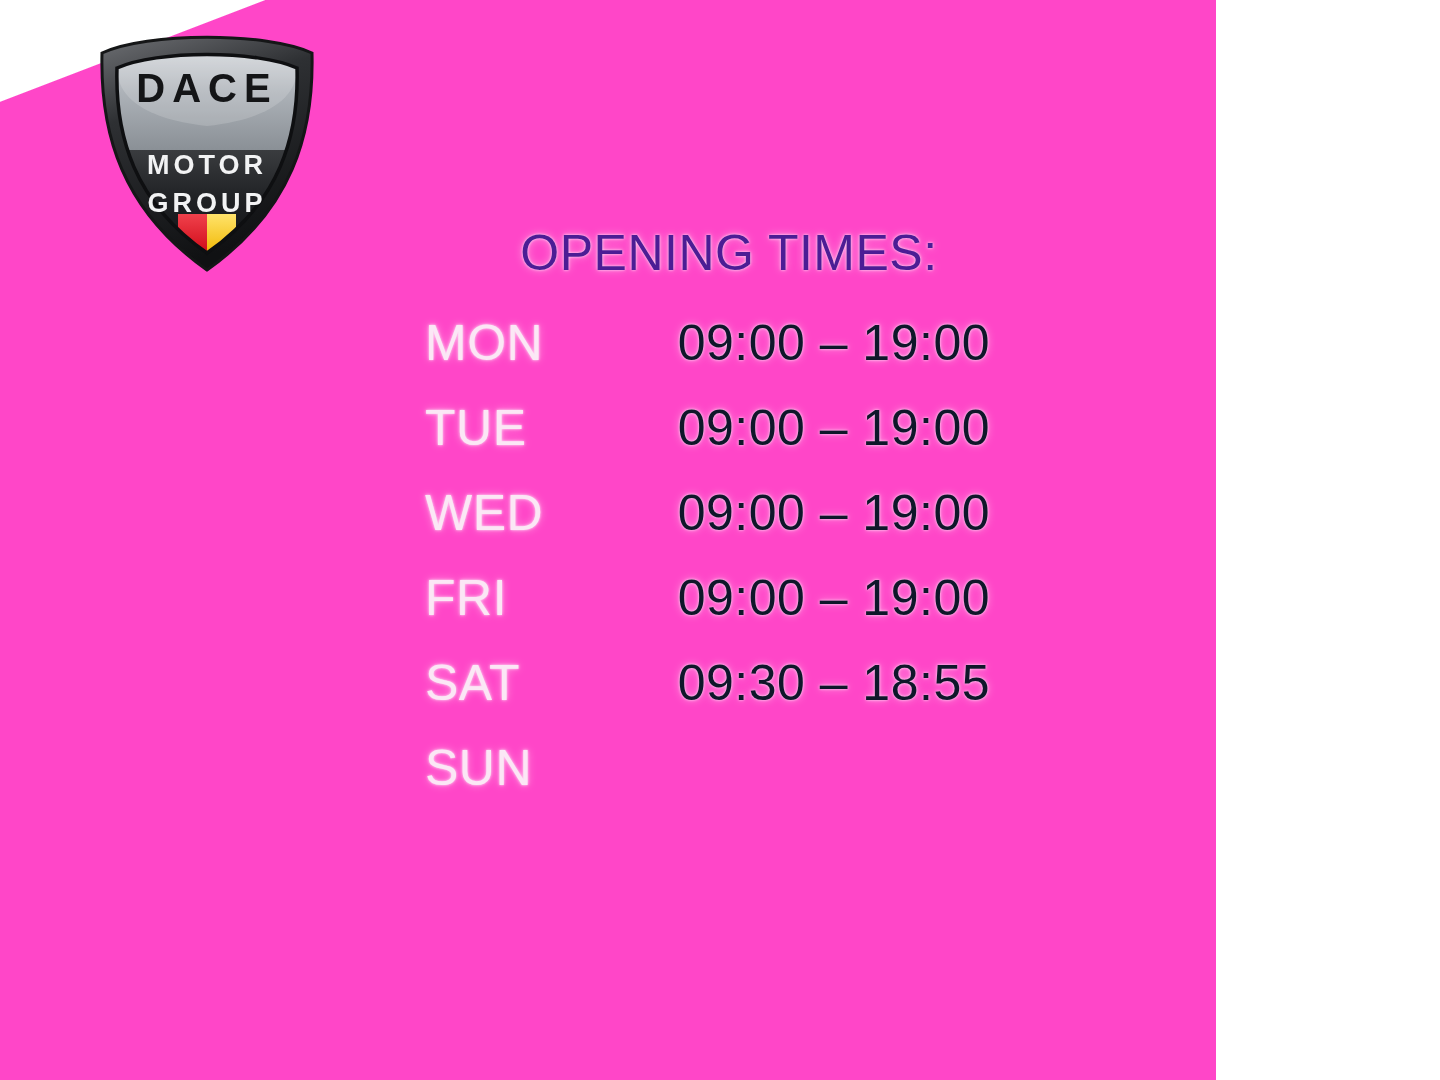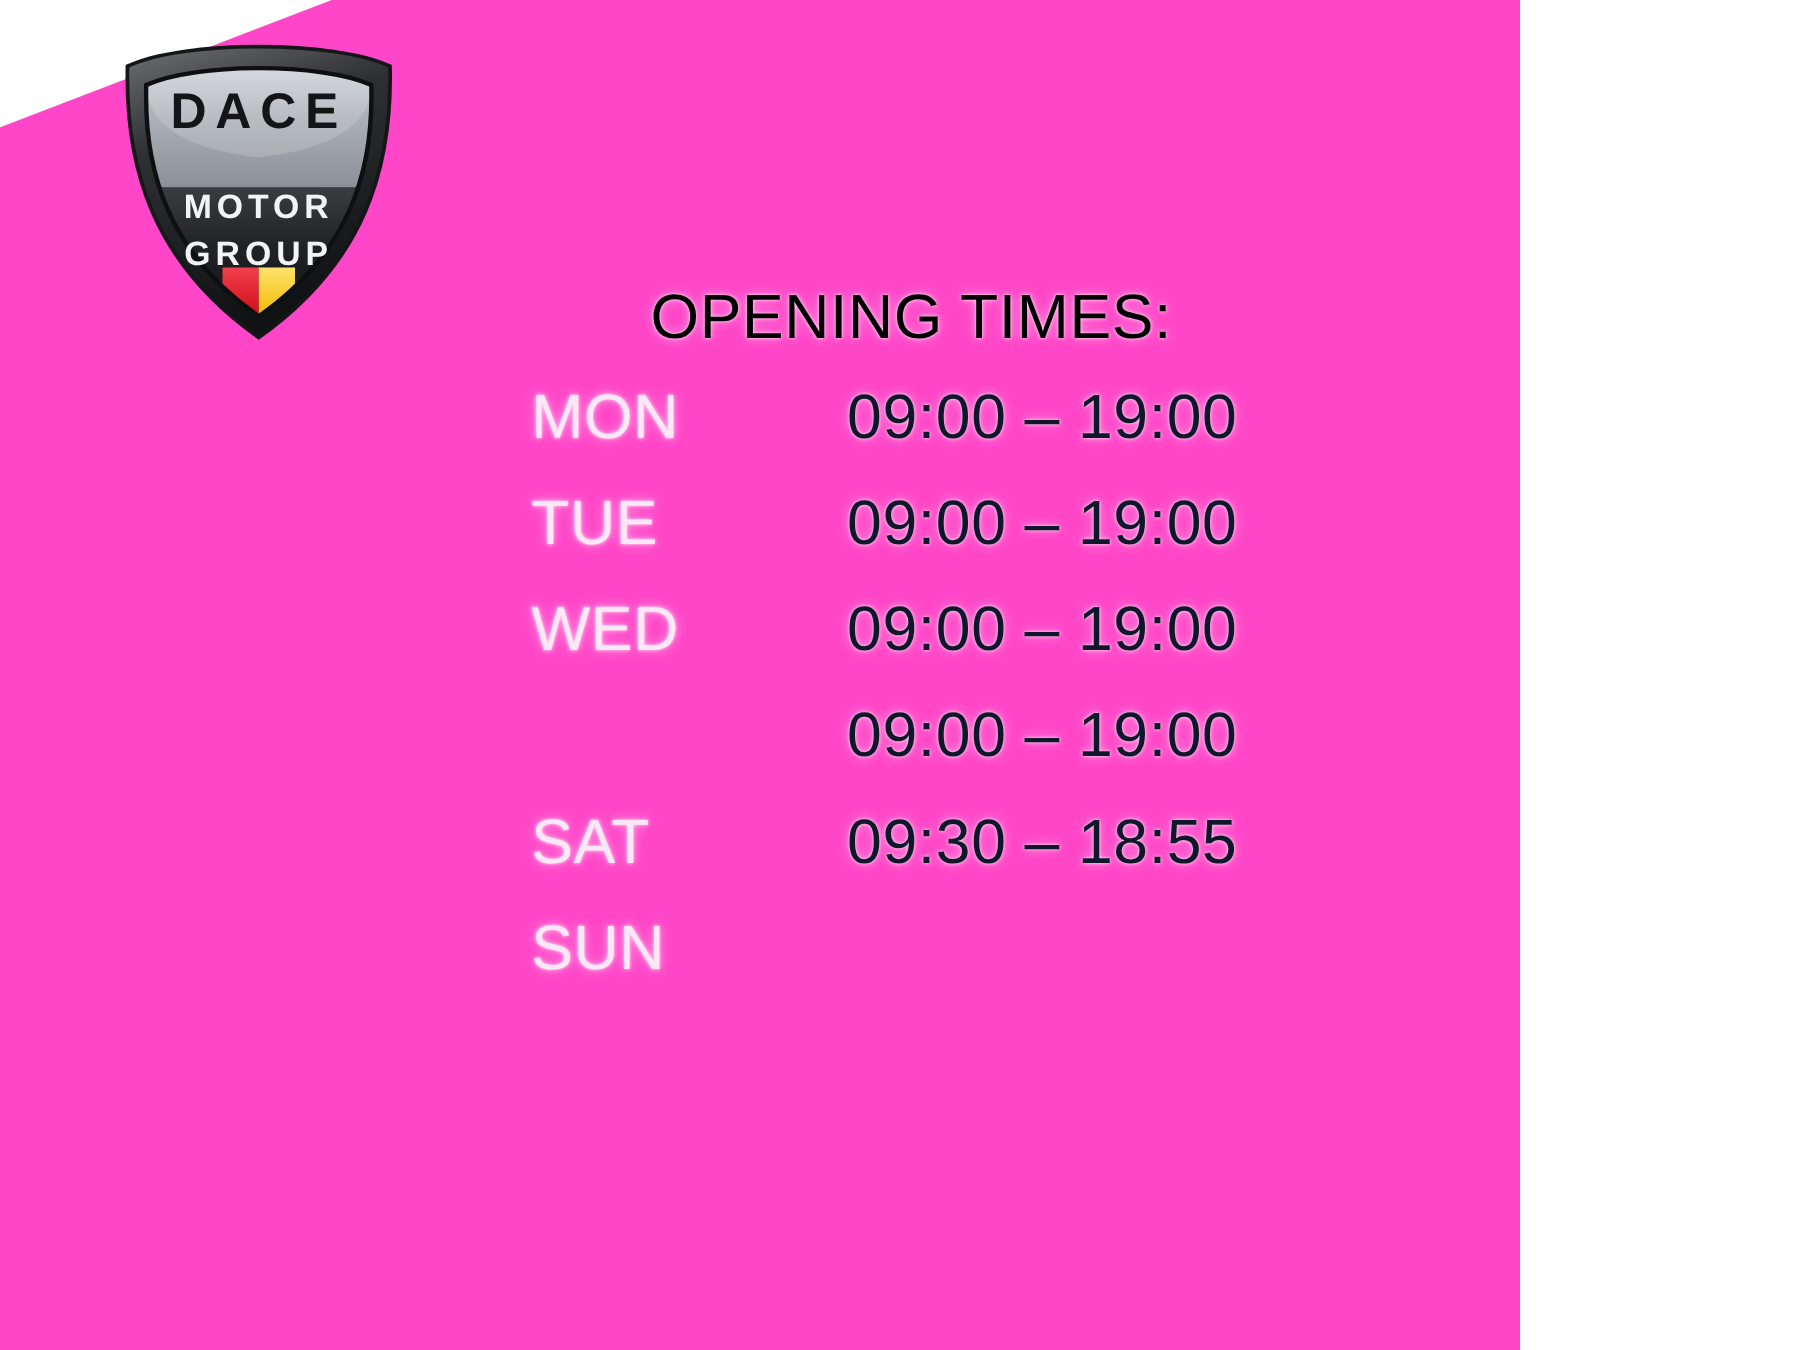--- a/index.html
+++ b/index.html
@@ -58,21 +58,21 @@
     position: absolute;
     left: 425px;
     top: 228px;
     width: 620px;
   }
 
   .title {
     font-size: 50px;
     font-weight: 500;
     letter-spacing: 0.5px;
-    color: #000000;
+    color: #4c1d95;
     text-align: center;
     line-height: 1;
     padding-bottom: 30px;
     padding-right: 12px;
     text-shadow:
       0 0 3px rgba(255,255,255,0.85),
       0 0 9px rgba(255,190,235,0.75);
     white-space: nowrap;
   }
 
@@ -86,20 +86,21 @@
     flex: 0 0 180px;
     font-size: 50px;
     font-weight: 500;
     color: #FBE7F5;
     line-height: 1;
     letter-spacing: 0.5px;
     text-shadow:
       0 0 3px rgba(255,255,255,0.85),
       0 0 9px rgba(255,190,235,0.75);
     white-space: nowrap;
+    margin-top: 10px;
   }
   .hours {
     flex: 1 1 auto;
     font-size: 50px;
     font-weight: 500;
     color: #0f172a;
     line-height: 1;
     letter-spacing: 0.5px;
     text-align: right;
     padding-right: 55px;
@@ -188,20 +189,21 @@
       <div class="hours">09:00 – 19:00</div>
     </div>
 
     <div class="row">
       <div class="day">WED</div>
       <div class="hours">09:00 – 19:00</div>
     </div>
 
 
     <div class="row">
+      <div class="day">FRI</div>
       <div class="hours">09:00 – 19:00</div>
     </div>
 
     <div class="row">
       <div class="day">SAT</div>
       <div class="hours">09:30 – 18:55</div>
     </div>
 
     <div class="row">
       <div class="day">SUN</div>

